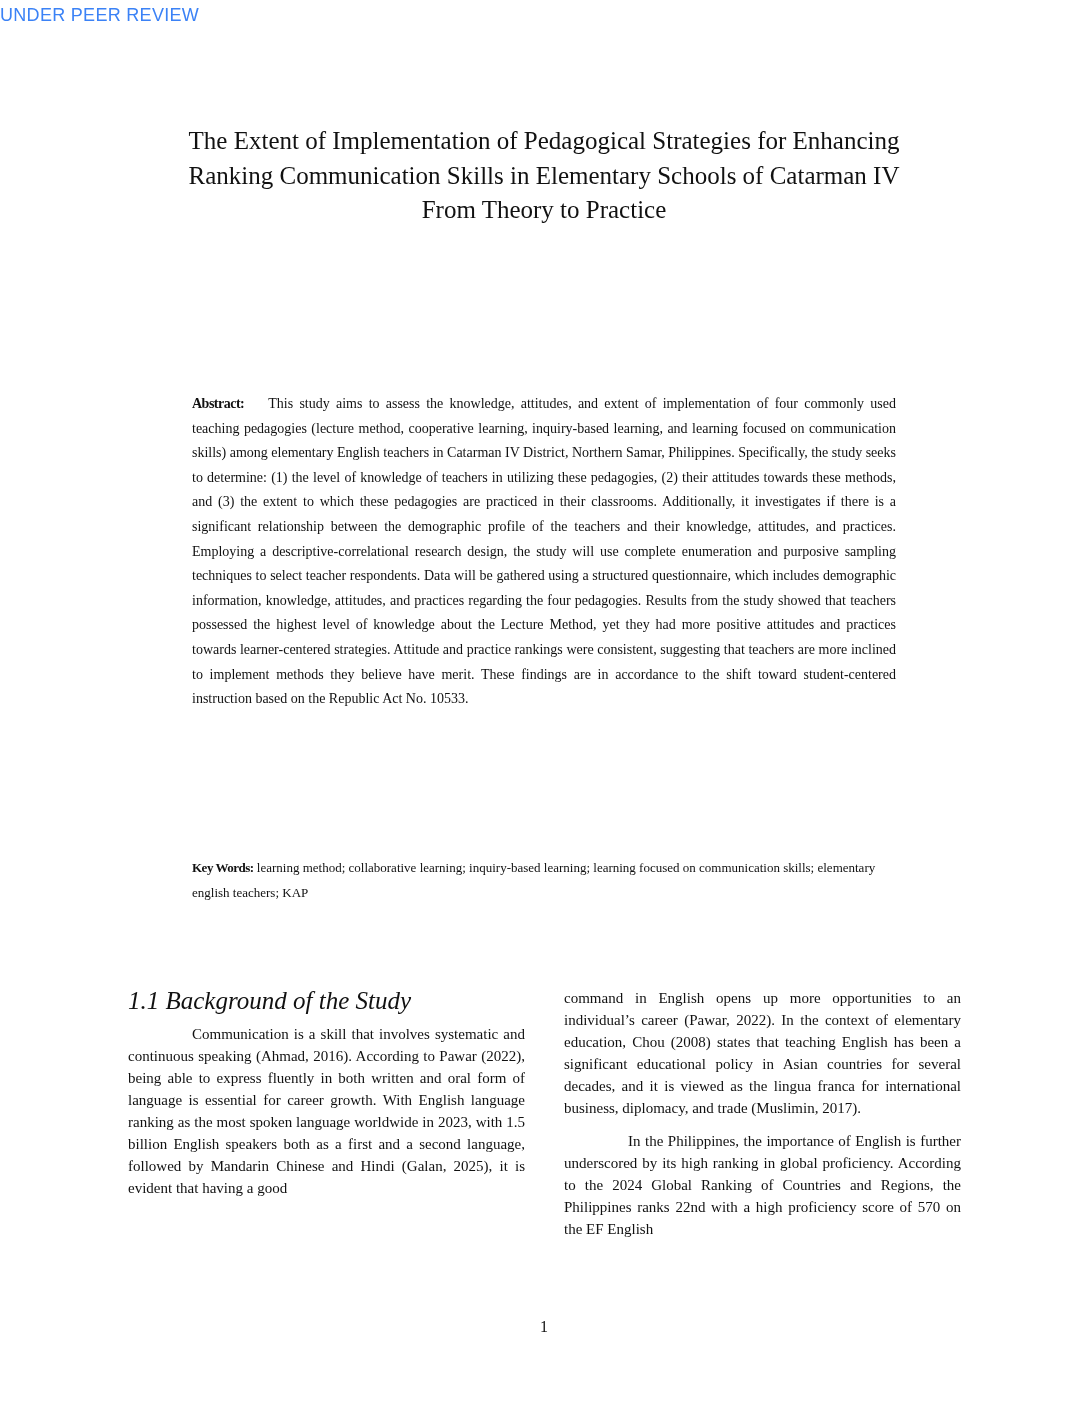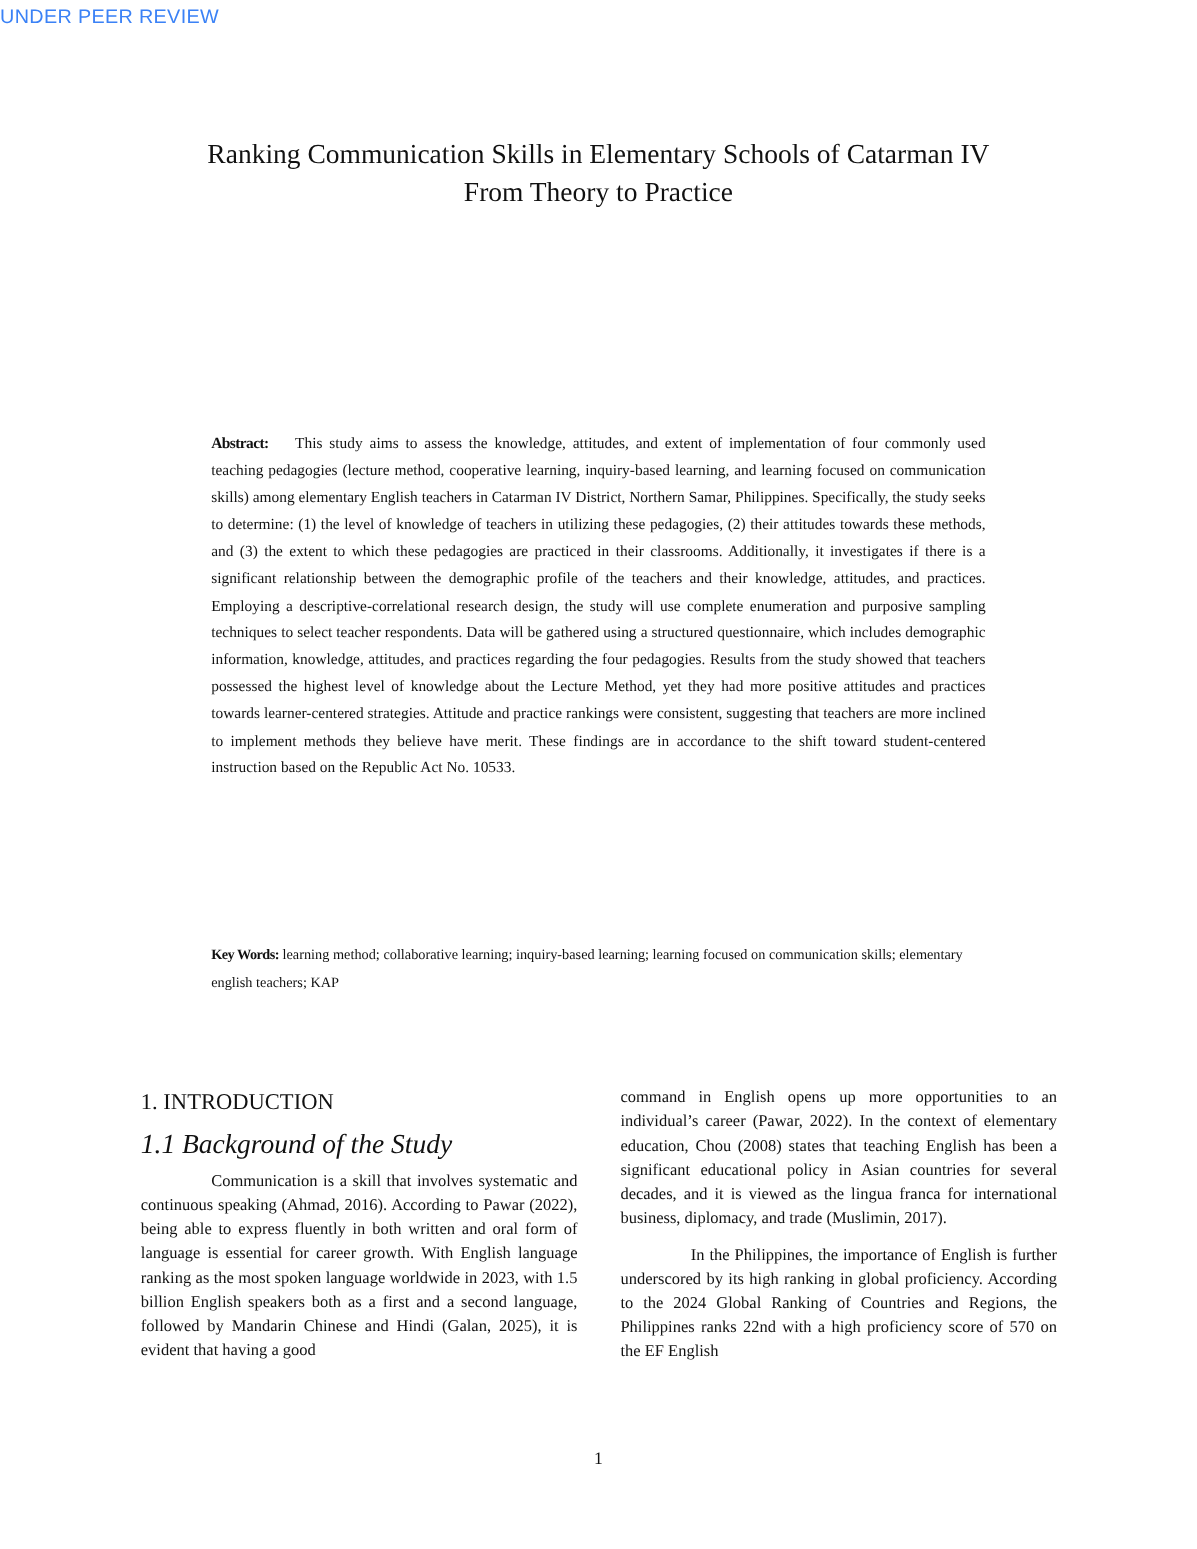--- a/index.html
+++ b/index.html
@@ -54,34 +54,34 @@
     position: absolute; left: 0; width: 1088px; top: 1318px; text-align: center;
     font-family: "Liberation Serif", "DejaVu Serif", serif; font-size: 16px;
   }
 </style>
 </head>
 <body>
 
 <div class="watermark">UNDER PEER REVIEW</div>
 
 <div class="title">
+  <div>The Extent of Implementation of Pedagogical Strategies for Enhancing</div>
   <div>Ranking Communication Skills in Elementary Schools of Catarman IV</div>
   <div>From Theory to Practice</div>
 </div>
 
 <div class="abstract">
   <span class="label">Abstract:</span><span>This study aims to assess the knowledge, attitudes, and extent of implementation of four commonly used teaching pedagogies (lecture method, cooperative learning, inquiry-based learning, and learning focused on communication skills) among elementary English teachers in Catarman IV District, Northern Samar, Philippines. Specifically, the study seeks to determine: (1) the level of knowledge of teachers in utilizing these pedagogies, (2) their attitudes towards these methods, and (3) the extent to which these pedagogies are practiced in their classrooms. Additionally, it investigates if there is a significant relationship between the demographic profile of the teachers and their knowledge, attitudes, and practices. Employing a descriptive-correlational research design, the study will use complete enumeration and purposive sampling techniques to select teacher respondents. Data will be gathered using a structured questionnaire, which includes demographic information, knowledge, attitudes, and practices regarding the four pedagogies. Results from the study showed that teachers possessed the highest level of knowledge about the Lecture Method, yet they had more positive attitudes and practices towards learner-centered strategies. Attitude and practice rankings were consistent, suggesting that teachers are more inclined to implement methods they believe  have merit. These findings are in accordance to the shift toward student-centered instruction based on the Republic Act No. 10533.</span>
 </div>
 
 <div class="keywords">
   <span class="label">Key Words:</span><span> learning method; collaborative learning; inquiry-based learning; learning focused on communication skills; elementary english teachers; KAP</span>
 </div>
 
 <div class="col col-left">
-  <h1 class="h1">1. INTRODUCTION</h1>
   <h2 class="h2">1.1 Background of the Study</h2>
   <p class="para">Communication is a skill that involves systematic and continuous speaking (Ahmad, 2016). According to Pawar (2022), being able to express fluently in both written and oral form of language is essential for career growth. With English language ranking as the most spoken language worldwide in 2023, with 1.5 billion English speakers both as a first and a second language, followed by Mandarin Chinese and Hindi (Galan, 2025), it is evident that having a good</p>
 </div>
 
 <div class="col col-right">
   <p class="para noindent">command in English opens up more opportunities to an individual’s career (Pawar, 2022). In the context of elementary education, Chou (2008) states that teaching English has been a significant educational policy in Asian countries for several decades, and it is viewed as the lingua franca for international business, diplomacy, and trade (Muslimin, 2017).</p>
   <p class="para">In the Philippines, the importance of English is further underscored by its high ranking in global proficiency. According to the 2024 Global Ranking of Countries and Regions, the Philippines ranks 22nd with a high proficiency score of 570 on the EF English</p>
 </div>
 
 <div class="page-number">1</div>

